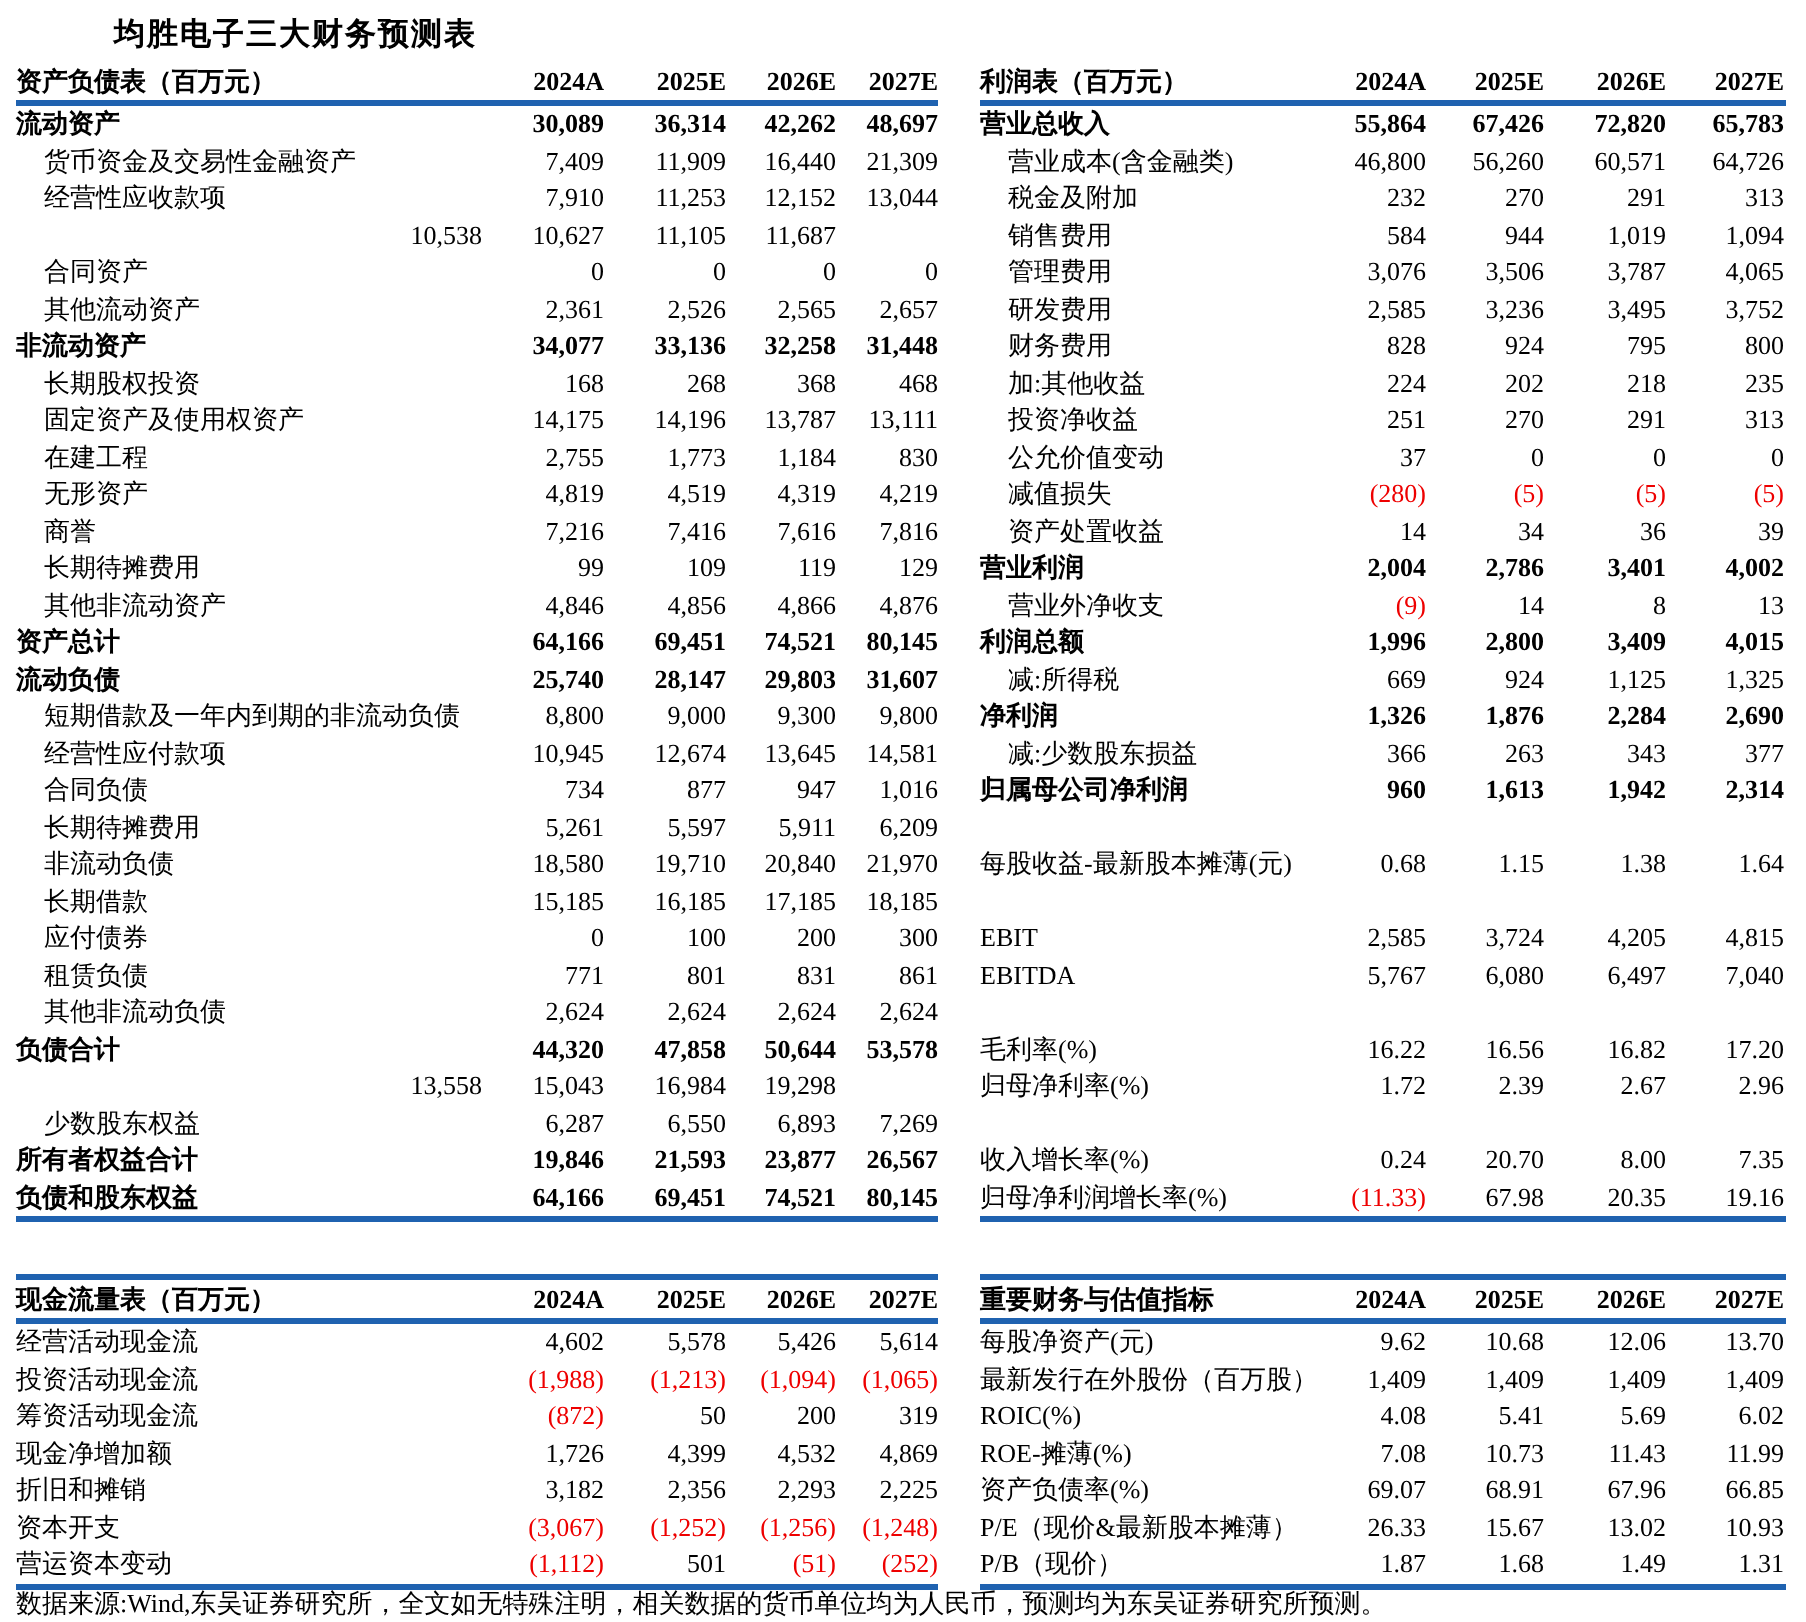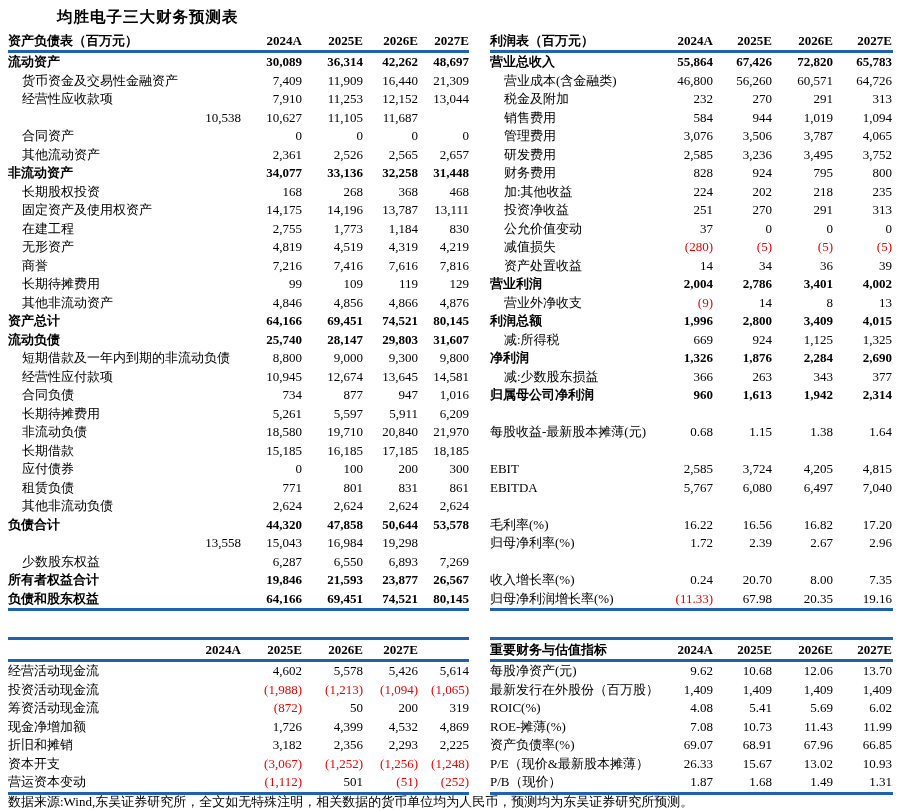--- a/index.html
+++ b/index.html
@@ -453,20 +453,21 @@
         <span class="tcell label">归母净利润增长率(%)</span>
         <span class="tcell num red">(11.33)</span>
         <span class="tcell num">67.98</span>
         <span class="tcell num">20.35</span>
         <span class="tcell num">19.16</span>
       </div>
     </div>
 
   <div class="fin-table t-left pos-cash bordered-top">
       <div class="trow thead">
+        <span class="tcell label">现金流量表（百万元）</span>
         <span class="tcell num">2024A</span>
         <span class="tcell num">2025E</span>
         <span class="tcell num">2026E</span>
         <span class="tcell num">2027E</span>
       </div>
       <div class="trow">
         <span class="tcell label">经营活动现金流</span>
         <span class="tcell num">4,602</span>
         <span class="tcell num">5,578</span>
         <span class="tcell num">5,426</span>

